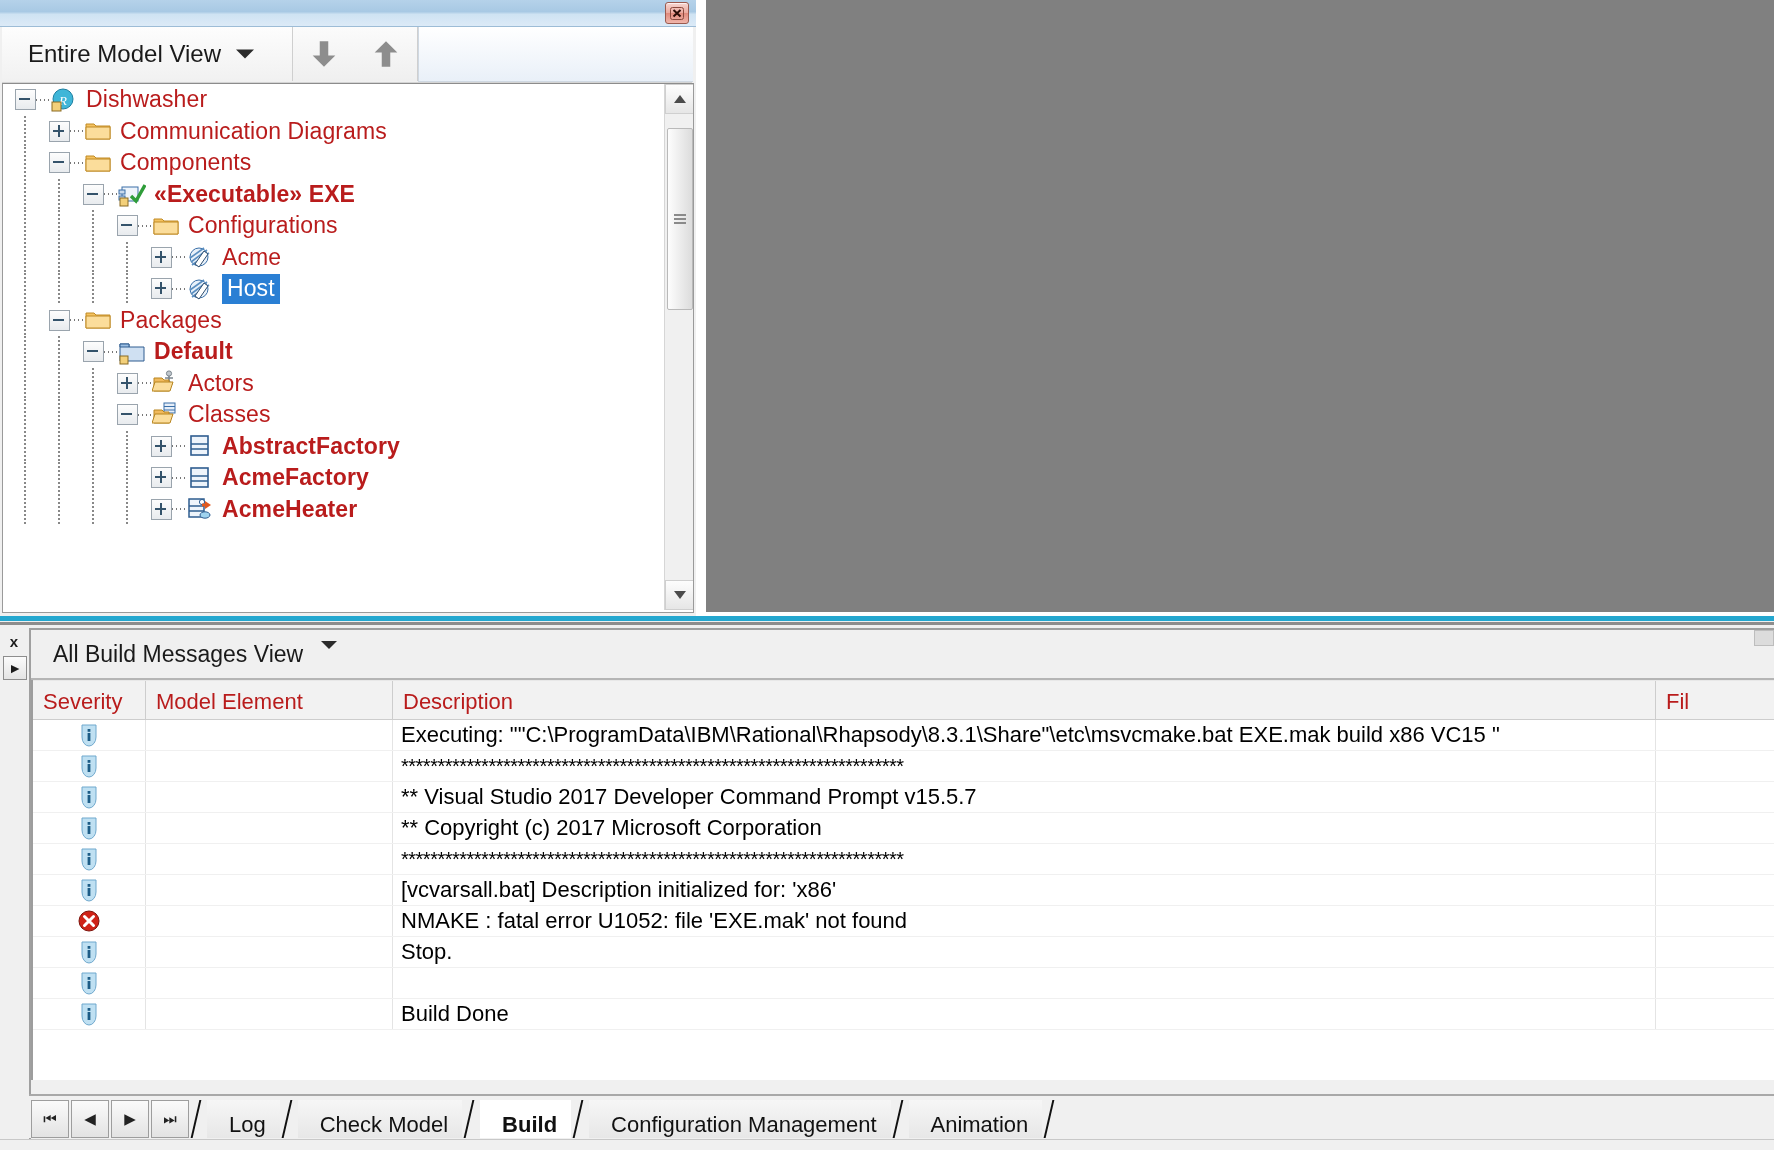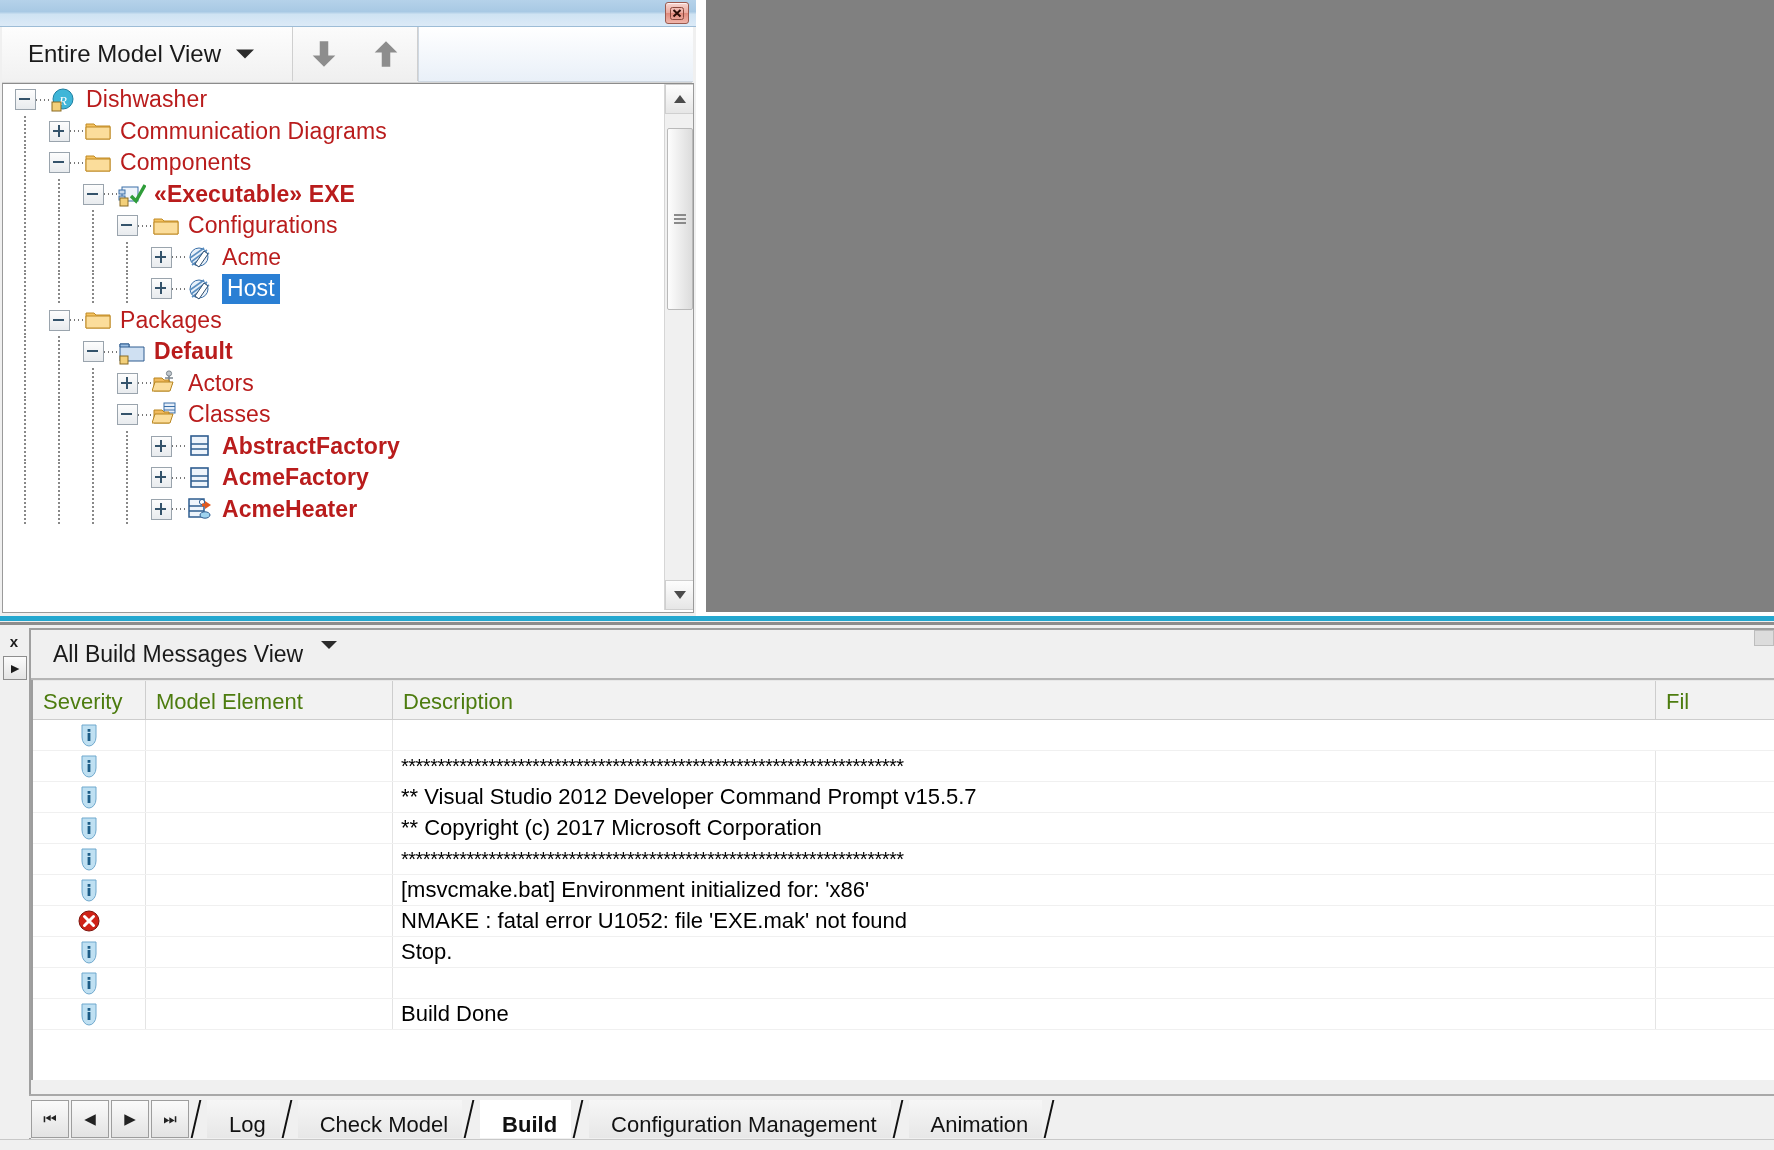--- a/index.html
+++ b/index.html
@@ -215,21 +215,21 @@
   .grid-wrap {
     position: relative; height: 400px; background: #ffffff;
     border-left: 2px solid #9d9d9d;
   }
   .grid-head {
     display: flex; height: 38px; background: #f2f2f2;
     border-bottom: 1px solid #cdcdcd;
     border-top: 1px solid #e8e8e8;
   }
   .gh {
-    font-size: 22px; color: #4d7c0f; padding: 3px 0 0 10px;
+    font-size: 22px; color: #b91c1c; padding: 3px 0 0 10px;
     border-right: 1px solid #cdcdcd;
     box-sizing: border-box;
     display: flex; align-items: center;
     overflow: hidden;
   }
   .gh.c1 { width: 113px; }
   .gh.c2 { width: 247px; }
   .gh.c3 { width: 1263px; }
   .gh.c4 { width: 120px; border-right: none; }
 
@@ -583,20 +583,23 @@
         <div id="grid-rows">
             <div class="grid-row">
               <div class="gc c1">
                 <svg width="24" height="24" viewBox="0 0 24 24">
                   <path d="M5 2 h14 v12 a7 9 0 0 1 -7 9 a7 9 0 0 1 -7 -9 z" fill="#bfe0f2" stroke="#6fa8cd"></path>
                   <rect x="10.6" y="6" width="2.8" height="2.8" fill="#1d5c86"></rect>
                   <rect x="10.6" y="10" width="2.8" height="8" fill="#1d5c86"></rect>
                 </svg>
               </div>
               <div class="gc c2"></div>
+              <div class="gc c3">
+                <span class="msg-text">Executing: ""C:\ProgramData\IBM\Rational\Rhapsody\8.3.1\Share"\etc\msvcmake.bat EXE.mak build x86 VC15 "</span>
+              </div>
               <div class="gc c4"></div>
             </div>
             <div class="grid-row">
               <div class="gc c1">
                 <svg width="24" height="24" viewBox="0 0 24 24">
                   <path d="M5 2 h14 v12 a7 9 0 0 1 -7 9 a7 9 0 0 1 -7 -9 z" fill="#bfe0f2" stroke="#6fa8cd"></path>
                   <rect x="10.6" y="6" width="2.8" height="2.8" fill="#1d5c86"></rect>
                   <rect x="10.6" y="10" width="2.8" height="8" fill="#1d5c86"></rect>
                 </svg>
               </div>
@@ -609,21 +612,21 @@
             <div class="grid-row">
               <div class="gc c1">
                 <svg width="24" height="24" viewBox="0 0 24 24">
                   <path d="M5 2 h14 v12 a7 9 0 0 1 -7 9 a7 9 0 0 1 -7 -9 z" fill="#bfe0f2" stroke="#6fa8cd"></path>
                   <rect x="10.6" y="6" width="2.8" height="2.8" fill="#1d5c86"></rect>
                   <rect x="10.6" y="10" width="2.8" height="8" fill="#1d5c86"></rect>
                 </svg>
               </div>
               <div class="gc c2"></div>
               <div class="gc c3">
-                <span class="msg-text">** Visual Studio 2012 Developer Command Prompt v15.5.7</span>
+                <span class="msg-text">** Visual Studio 2017 Developer Command Prompt v15.5.7</span>
               </div>
               <div class="gc c4"></div>
             </div>
             <div class="grid-row">
               <div class="gc c1">
                 <svg width="24" height="24" viewBox="0 0 24 24">
                   <path d="M5 2 h14 v12 a7 9 0 0 1 -7 9 a7 9 0 0 1 -7 -9 z" fill="#bfe0f2" stroke="#6fa8cd"></path>
                   <rect x="10.6" y="6" width="2.8" height="2.8" fill="#1d5c86"></rect>
                   <rect x="10.6" y="10" width="2.8" height="8" fill="#1d5c86"></rect>
                 </svg>
@@ -651,21 +654,21 @@
             <div class="grid-row">
               <div class="gc c1">
                 <svg width="24" height="24" viewBox="0 0 24 24">
                   <path d="M5 2 h14 v12 a7 9 0 0 1 -7 9 a7 9 0 0 1 -7 -9 z" fill="#bfe0f2" stroke="#6fa8cd"></path>
                   <rect x="10.6" y="6" width="2.8" height="2.8" fill="#1d5c86"></rect>
                   <rect x="10.6" y="10" width="2.8" height="8" fill="#1d5c86"></rect>
                 </svg>
               </div>
               <div class="gc c2"></div>
               <div class="gc c3">
-                <span class="msg-text">[msvcmake.bat] Environment initialized for: 'x86'</span>
+                <span class="msg-text">[vcvarsall.bat] Description initialized for: 'x86'</span>
               </div>
               <div class="gc c4"></div>
             </div>
             <div class="grid-row">
               <div class="gc c1">
                 <svg width="24" height="24" viewBox="0 0 24 24">
                   <circle cx="12" cy="12" r="10" fill="#cf2318" stroke="#7e130c"></circle>
                   <path d="M7.5 7.5 L16.5 16.5 M16.5 7.5 L7.5 16.5" stroke="#ffffff" stroke-width="3" stroke-linecap="round"></path>
                 </svg>
               </div>

